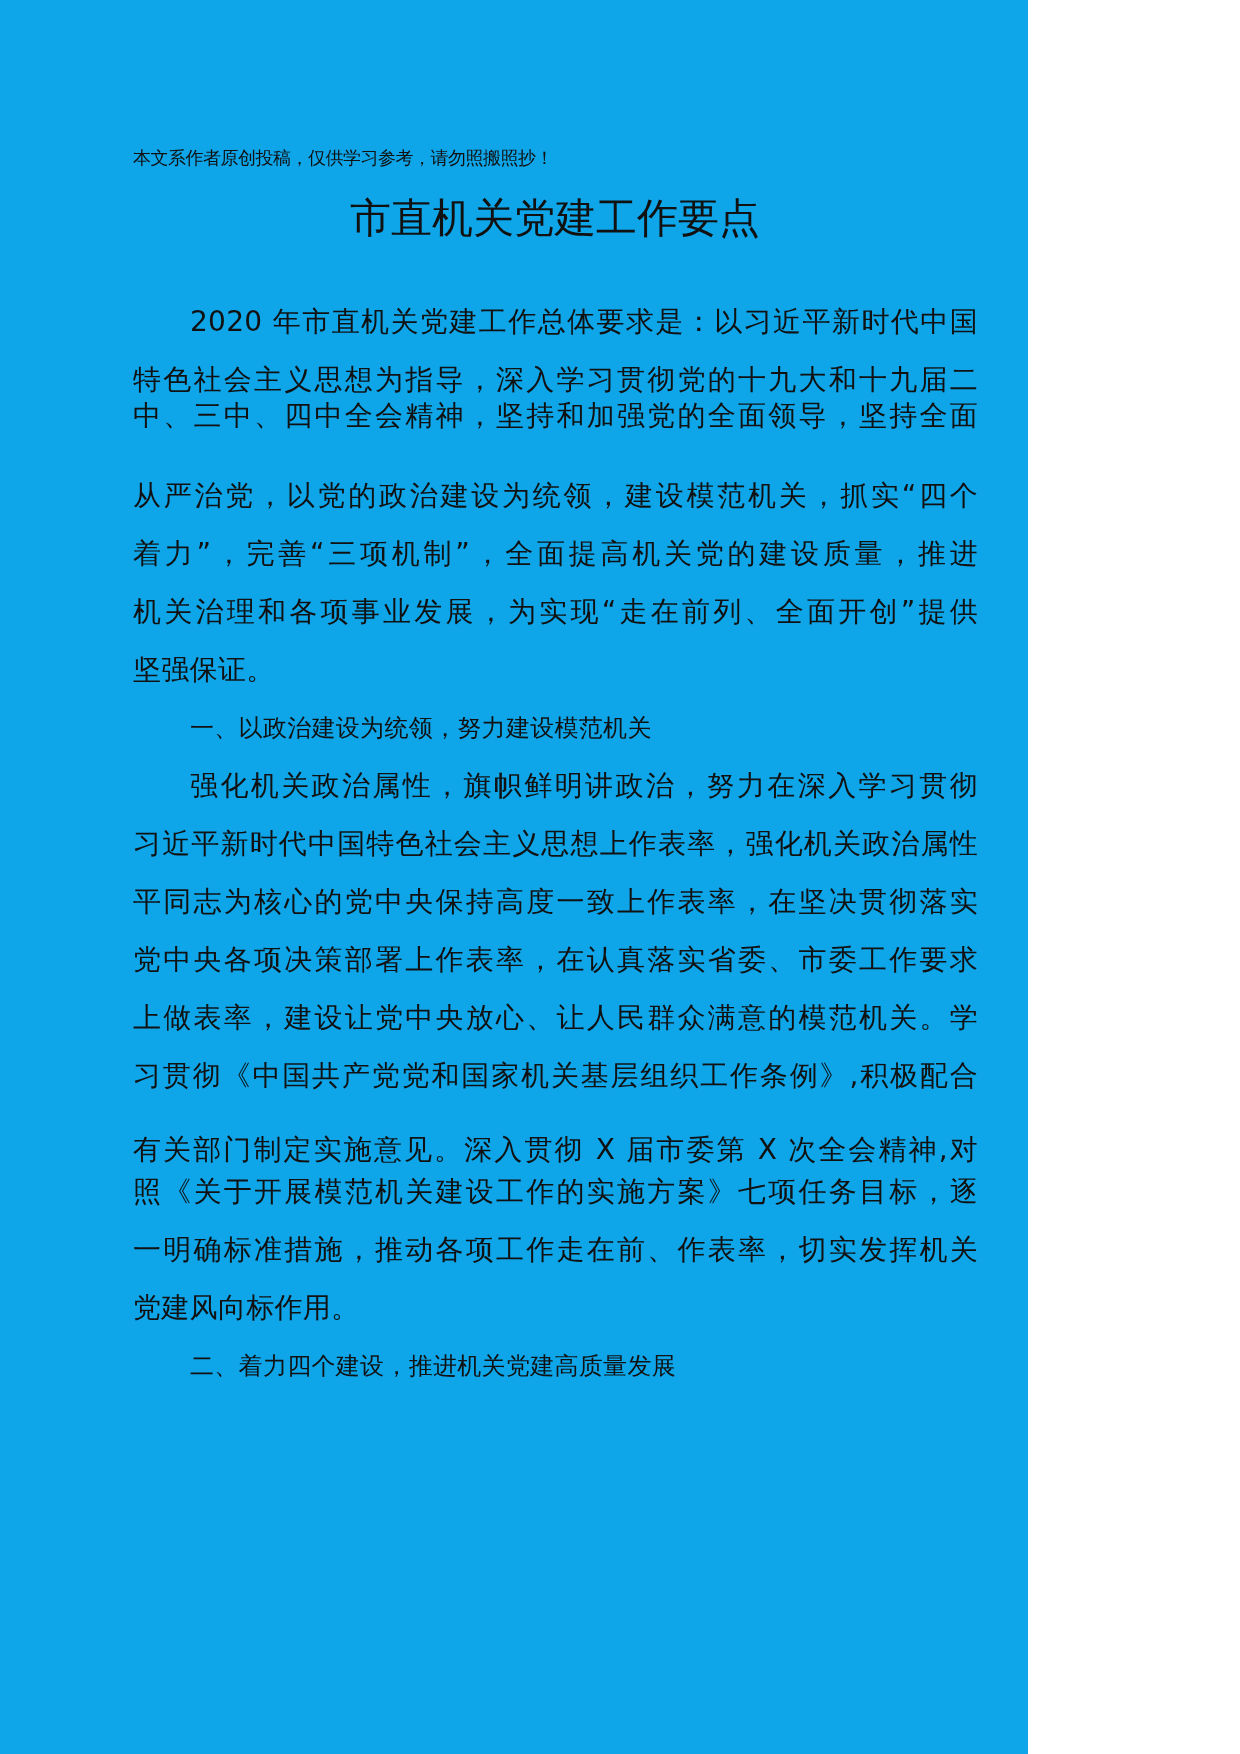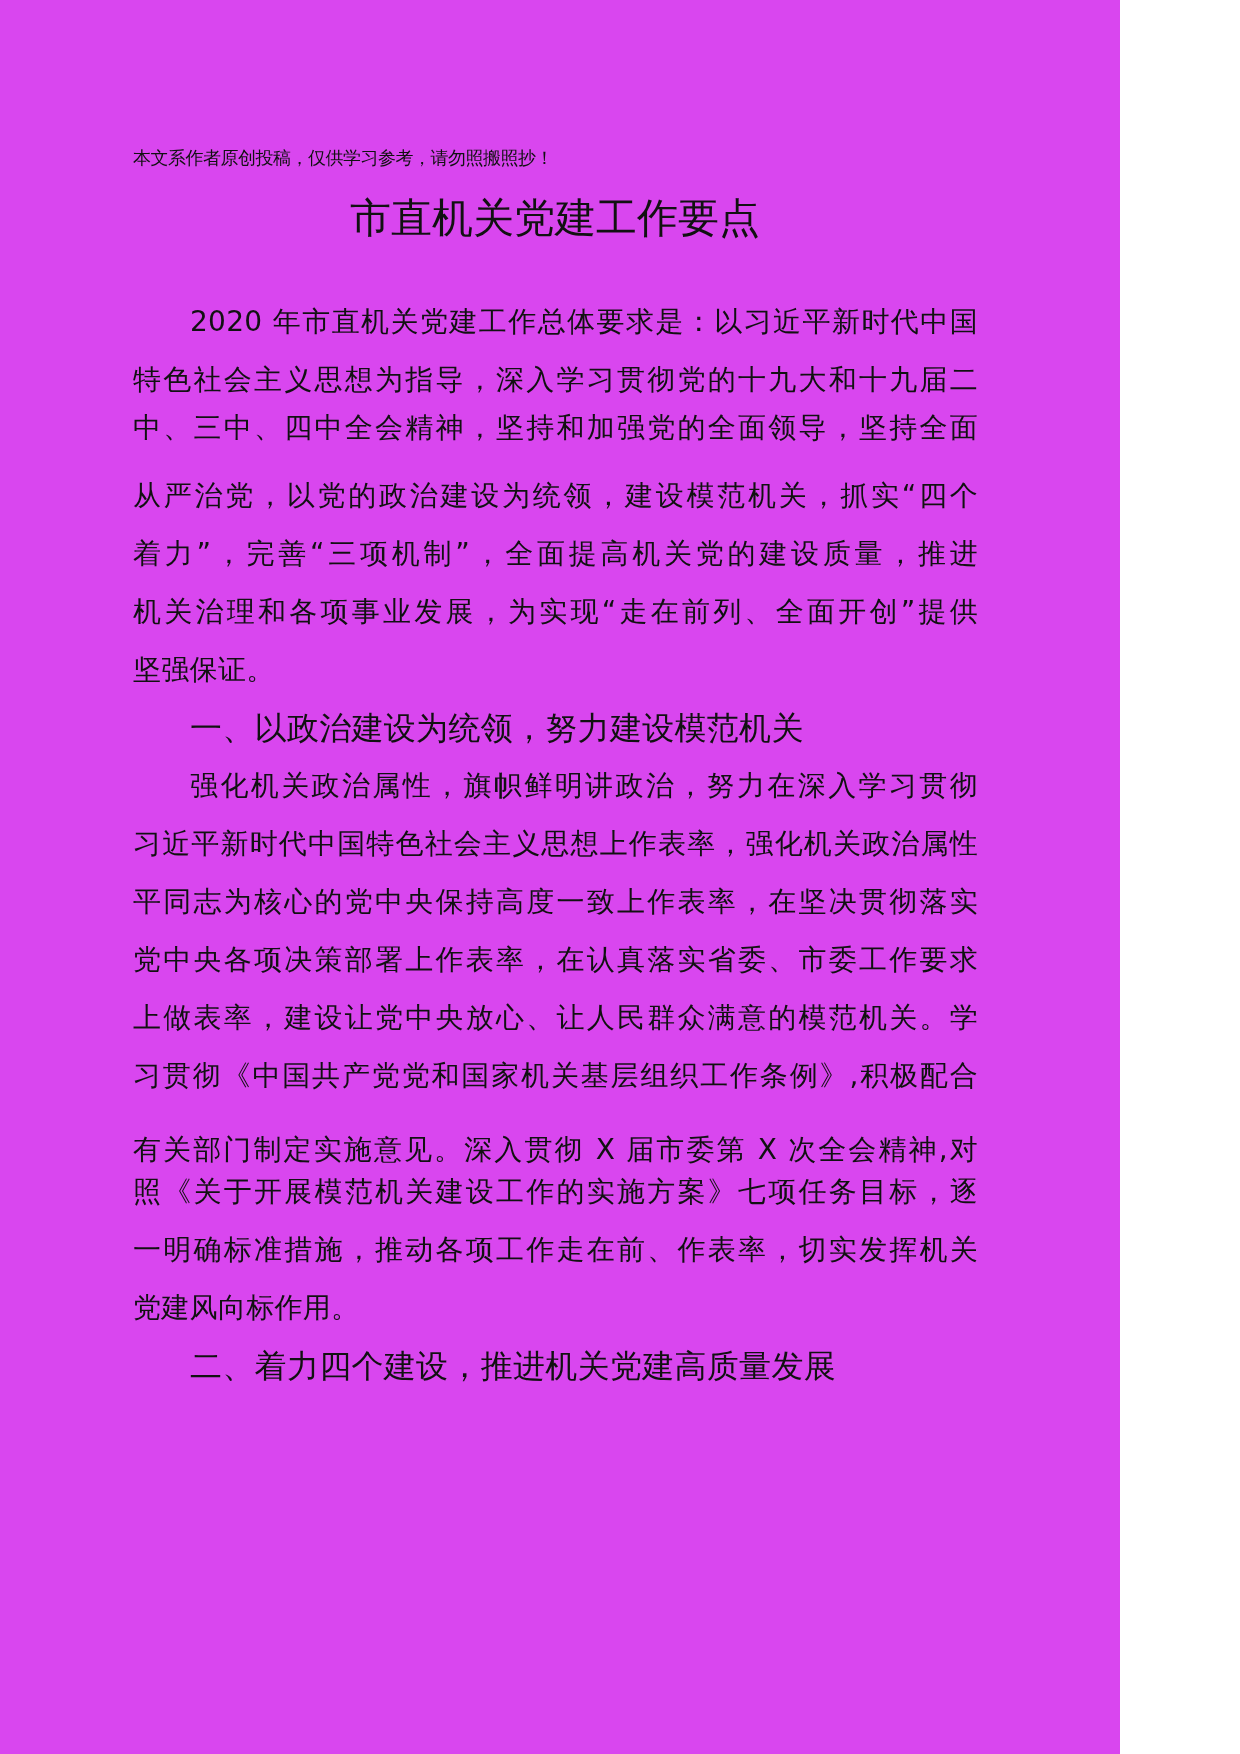--- a/index.html
+++ b/index.html
@@ -1,36 +1,36 @@
 <!DOCTYPE html>
 <html><head>
 <meta charset="utf-8">
 <style>
   html, body { margin: 0; padding: 0; background: #ffffff; }
   body { width: 1240px; height: 1754px; position: relative; overflow: hidden;
          font-family: "DejaVu Sans", "Liberation Sans", sans-serif; color: #111; }
-  .page { position: absolute; left: 0; top: 0; width: 1120px; height: 1754px; background: #d946ef; }
+  .page { position: absolute; left: 0; top: 0; width: 1028px; height: 1754px; background: #0ea5e9; }
   .notice { position: absolute; left: 133px; top: 146px; font-size: 18px; line-height: 24px; white-space: nowrap; letter-spacing: -0.5px; }
   .title { position: absolute; left: 0; width: 1110px; text-align: center; top: 192px; font-size: 41px; line-height: 52px; white-space: nowrap; }
   .line { position: absolute; left: 133px; width: 845px; font-size: 28px; line-height: 40px; white-space: nowrap; text-align: justify; text-align-last: justify; letter-spacing: 0.3px; }
   .line.last { text-align-last: left; }
   .line.indent { left: 190px; width: 788px; }
-  .heading { position: absolute; left: 190px; font-size: 32px; line-height: 40px; white-space: nowrap; letter-spacing: 0.3px; }
+  .heading { position: absolute; left: 190px; font-size: 24px; line-height: 40px; white-space: nowrap; letter-spacing: 0.3px; }
 </style>
 </head>
 <body>
 
 <div class="page">
   <div class="notice">本文系作者原创投稿，仅供学习参考，请勿照搬照抄！</div>
   <div class="title">市直机关党建工作要点</div>
 
   <div>
     <div class="line indent" style="top:302px;">2020 年市直机关党建工作总体要求是：以习近平新时代中国</div>
     <div class="line" style="top:360px;">特色社会主义思想为指导，深入学习贯彻党的十九大和十九届二</div>
-    <div class="line" style="top:408px;">中、三中、四中全会精神，坚持和加强党的全面领导，坚持全面</div>
+    <div class="line" style="top:396px;">中、三中、四中全会精神，坚持和加强党的全面领导，坚持全面</div>
     <div class="line" style="top:476px;">从严治党，以党的政治建设为统领，建设模范机关，抓实“四个</div>
     <div class="line" style="top:534px;">着力”，完善“三项机制”，全面提高机关党的建设质量，推进</div>
     <div class="line" style="top:592px;">机关治理和各项事业发展，为实现“走在前列、全面开创”提供</div>
     <div class="line last" style="top:650px;">坚强保证。</div>
   </div>
 
   <div class="heading" style="top:708px;">一、以政治建设为统领，努力建设模范机关</div>
 
   <div>
     <div class="line indent" style="top:766px;">强化机关政治属性，旗帜鲜明讲政治，努力在深入学习贯彻</div>

